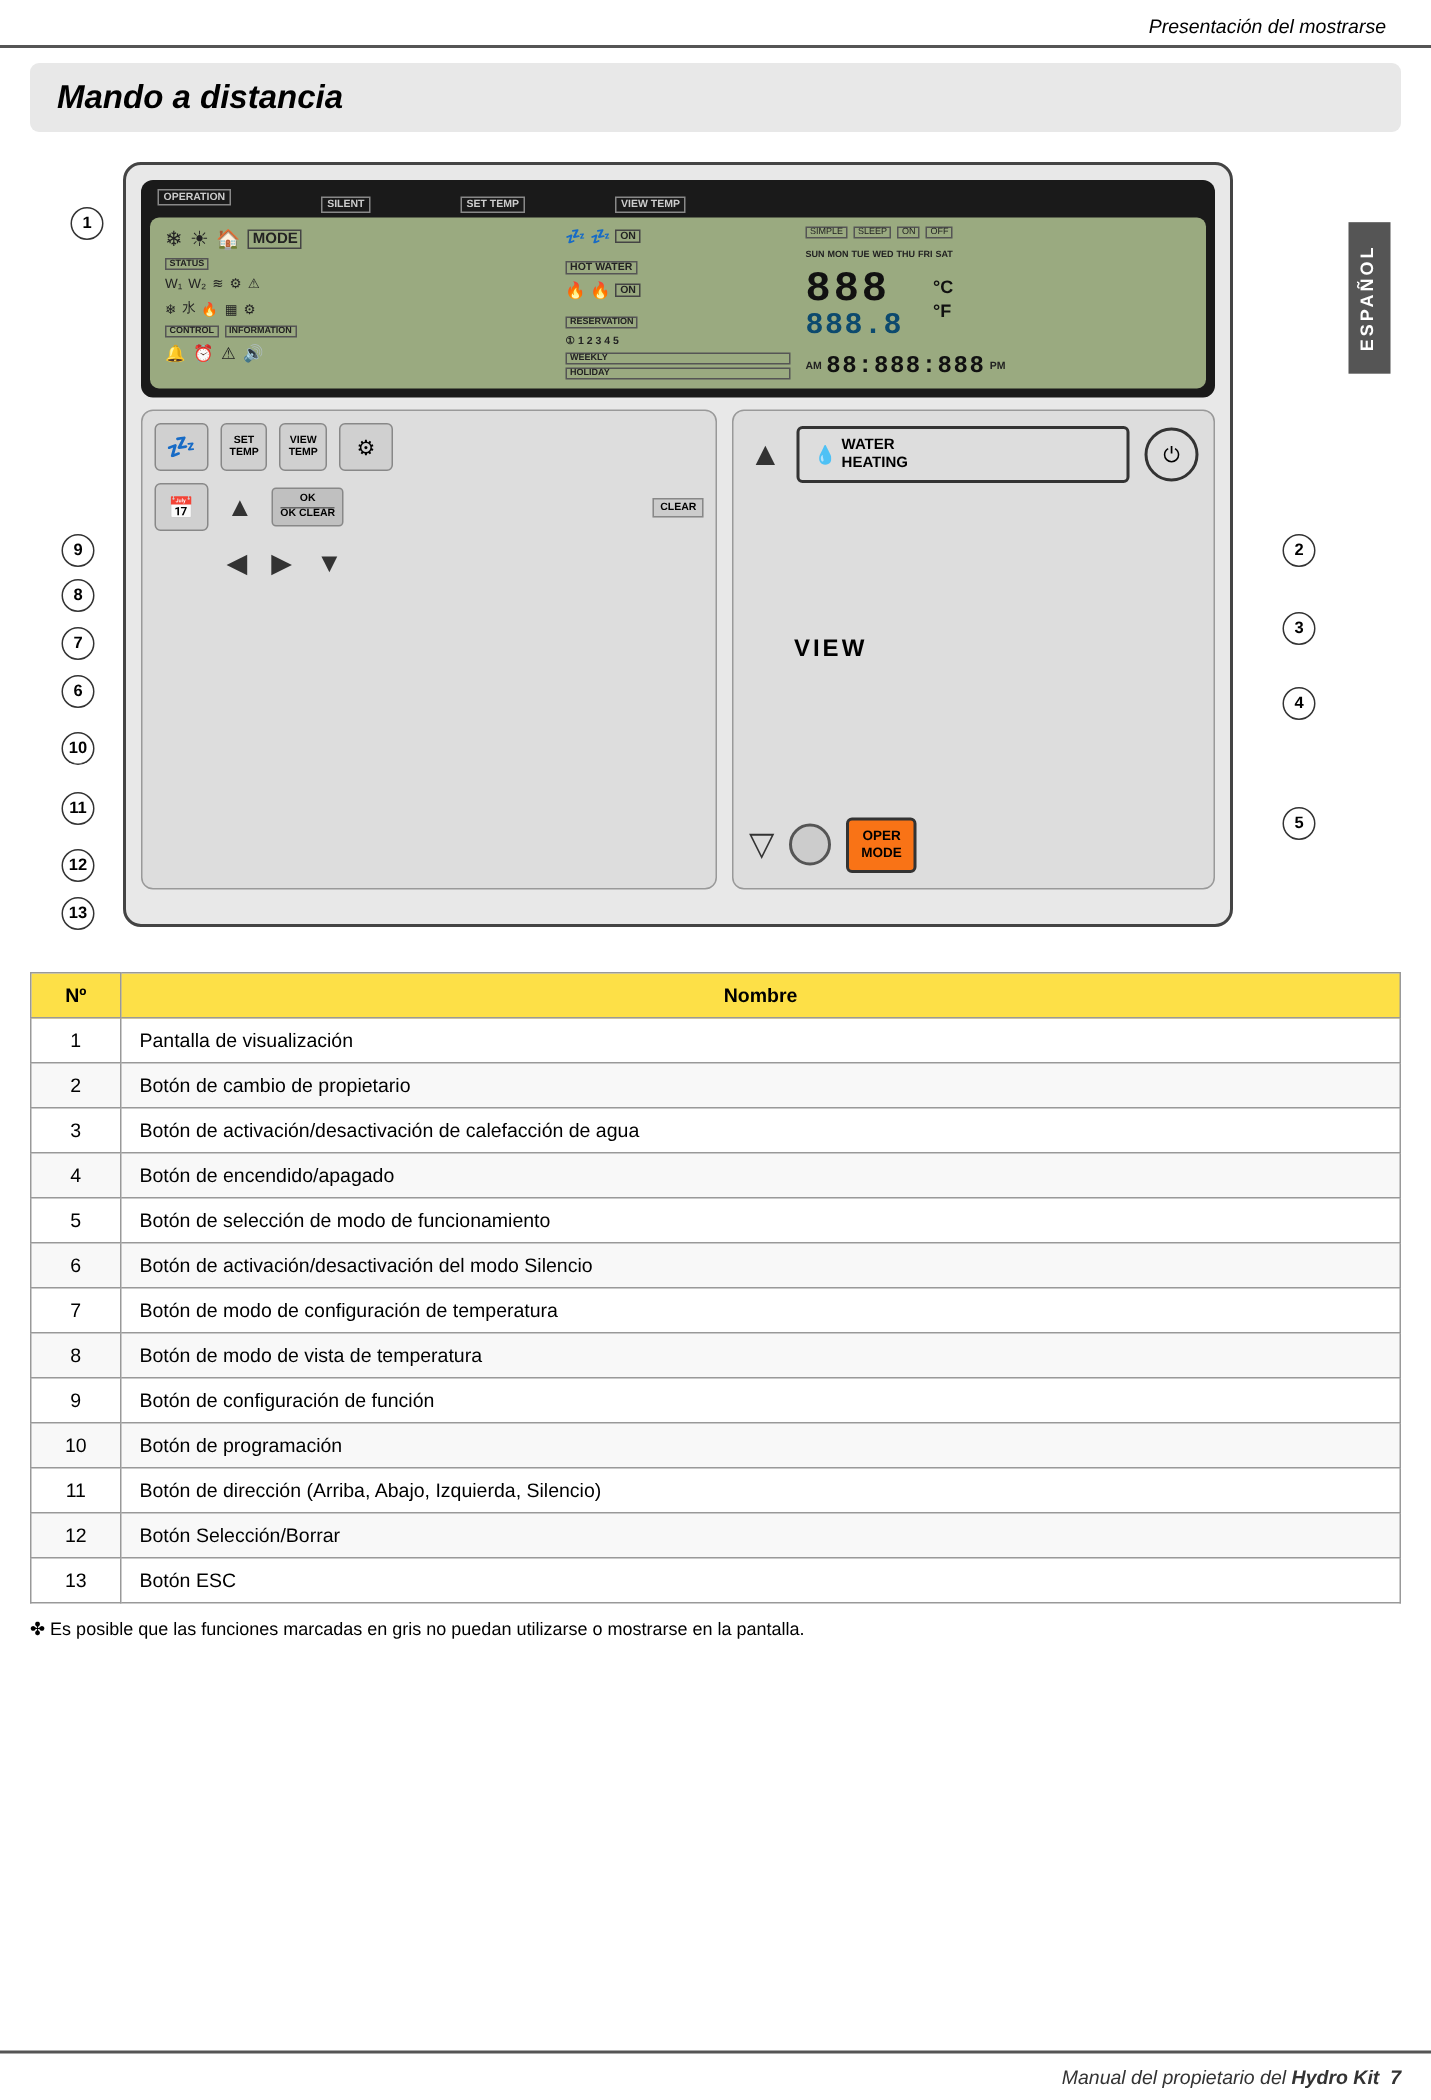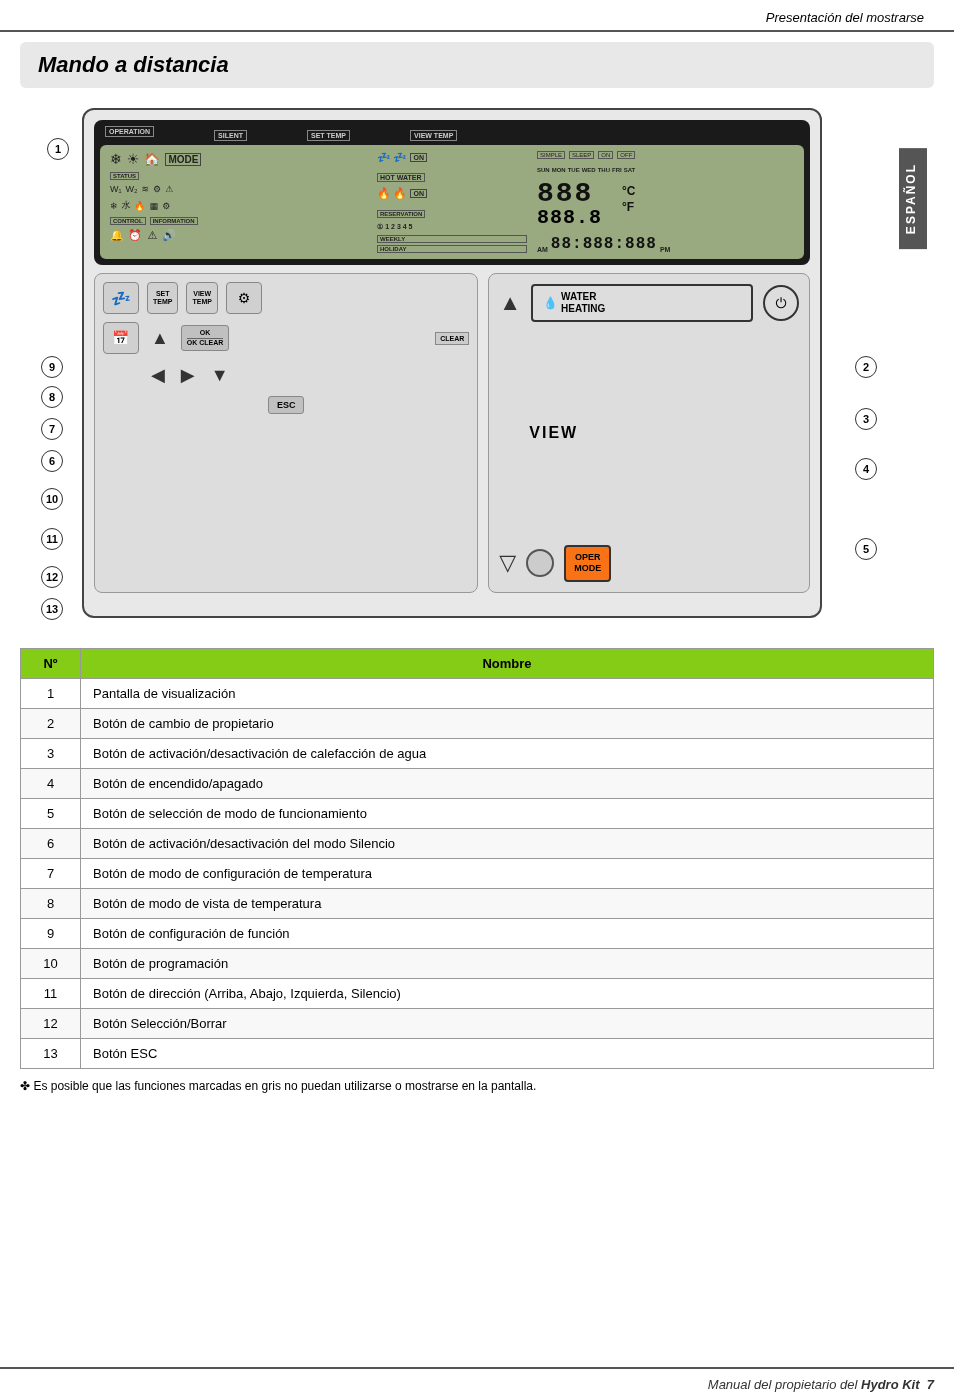--- a/index.html
+++ b/index.html
@@ -79,21 +79,21 @@
       font-size: 13px;
     }
 
     table th, table td {
       border: 1px solid #999;
       padding: 7px 12px;
       text-align: left;
     }
 
     table th {
-      background: #84cc16;
+      background: #fde047;
       text-align: center;
       font-weight: bold;
     }
 
     table td:first-child {
       text-align: center;
       width: 60px;
     }
 
     tr:nth-child(even) td {
@@ -365,29 +365,29 @@
             <span style="font-size:6px; color:#222; font-weight:bold;">TUE</span>
             <span style="font-size:6px; color:#222; font-weight:bold;">WED</span>
             <span style="font-size:6px; color:#222; font-weight:bold;">THU</span>
             <span style="font-size:6px; color:#222; font-weight:bold;">FRI</span>
             <span style="font-size:6px; color:#222; font-weight:bold;">SAT</span>
           </div>
 
           <div style="display:flex; align-items:flex-start; gap:20px;">
             <div>
               <div style="font-size:28px; font-family:'Courier New',monospace; font-weight:bold; color:#111; line-height:1; letter-spacing:2px;">888</div>
-              <div style="font-size:20px; font-family:'Courier New',monospace; font-weight:bold; color:#000000; line-height:1; letter-spacing:1px;">888.8</div>
+              <div style="font-size:20px; font-family:'Courier New',monospace; font-weight:bold; color:#0c4a6e; line-height:1; letter-spacing:1px;">888.8</div>
             </div>
             <div style="display:flex; flex-direction:column; font-size:12px; font-weight:bold; color:#111; line-height:1.3; margin-top:4px;">
               <span>°C</span>
               <span>°F</span>
             </div>
           </div>
 
-          <div style="display:flex; align-items:flex-end; gap:3px; margin-top:2px;">
+          <div style="display:flex; align-items:center; gap:3px; margin-top:2px;">
             <span style="font-size:7px; font-weight:bold; color:#222;">AM</span>
             <span style="font-size:16px; font-family:'Courier New',monospace; font-weight:bold; color:#111; letter-spacing:1px;">88:888:888</span>
             <span style="font-size:7px; font-weight:bold; color:#222;">PM</span>
           </div>
         </div>
       </div>
     </div>
 
     <div style="display:flex; gap:10px; height:320px;">
 
@@ -425,25 +425,20 @@
           <div style="margin-left:auto; font-size:7px; font-weight:bold; border:0.5px solid #888; padding:2px 4px; background:#ccc;">CLEAR</div>
         </div>
 
         <div style="display:flex; gap:8px; align-items:center; margin-bottom:6px;">
           <div style="width:36px;"></div>
           <div style="font-size:18px; color:#333; cursor:pointer; padding:4px;">◀</div>
           <div style="font-size:18px; color:#333; cursor:pointer; padding:4px;">▶</div>
           <div style="font-size:18px; color:#333; cursor:pointer; padding:4px;">▼</div>
         </div>
 
-        <div style="display:flex; justify-content:center; margin-top:4px;">
-          <div class="esc-btn">
-            <span>ESC</span>
-          </div>
-        </div>
       </div>
 
       <div style="flex:0.9; border:1.5px solid #999; border-radius:8px; padding:10px; background:#ddd; display:flex; flex-direction:column; align-items:center; justify-content:space-between;">
 
         <div style="display:flex; align-items:center; gap:10px; width:100%;">
           <div style="font-size:22px; color:#333; cursor:pointer;">▲</div>
           <div style="border:2px solid #333; border-radius:4px; padding:5px 10px; text-align:left; flex:1;">
             <div style="font-size:9px; font-weight:bold; display:flex; align-items:center; gap:3px;">
               <span style="font-size:12px;">💧</span>
               <span style="white-space:pre-line; font-weight:bold; font-size:10px; line-height:1.2;">WATER

